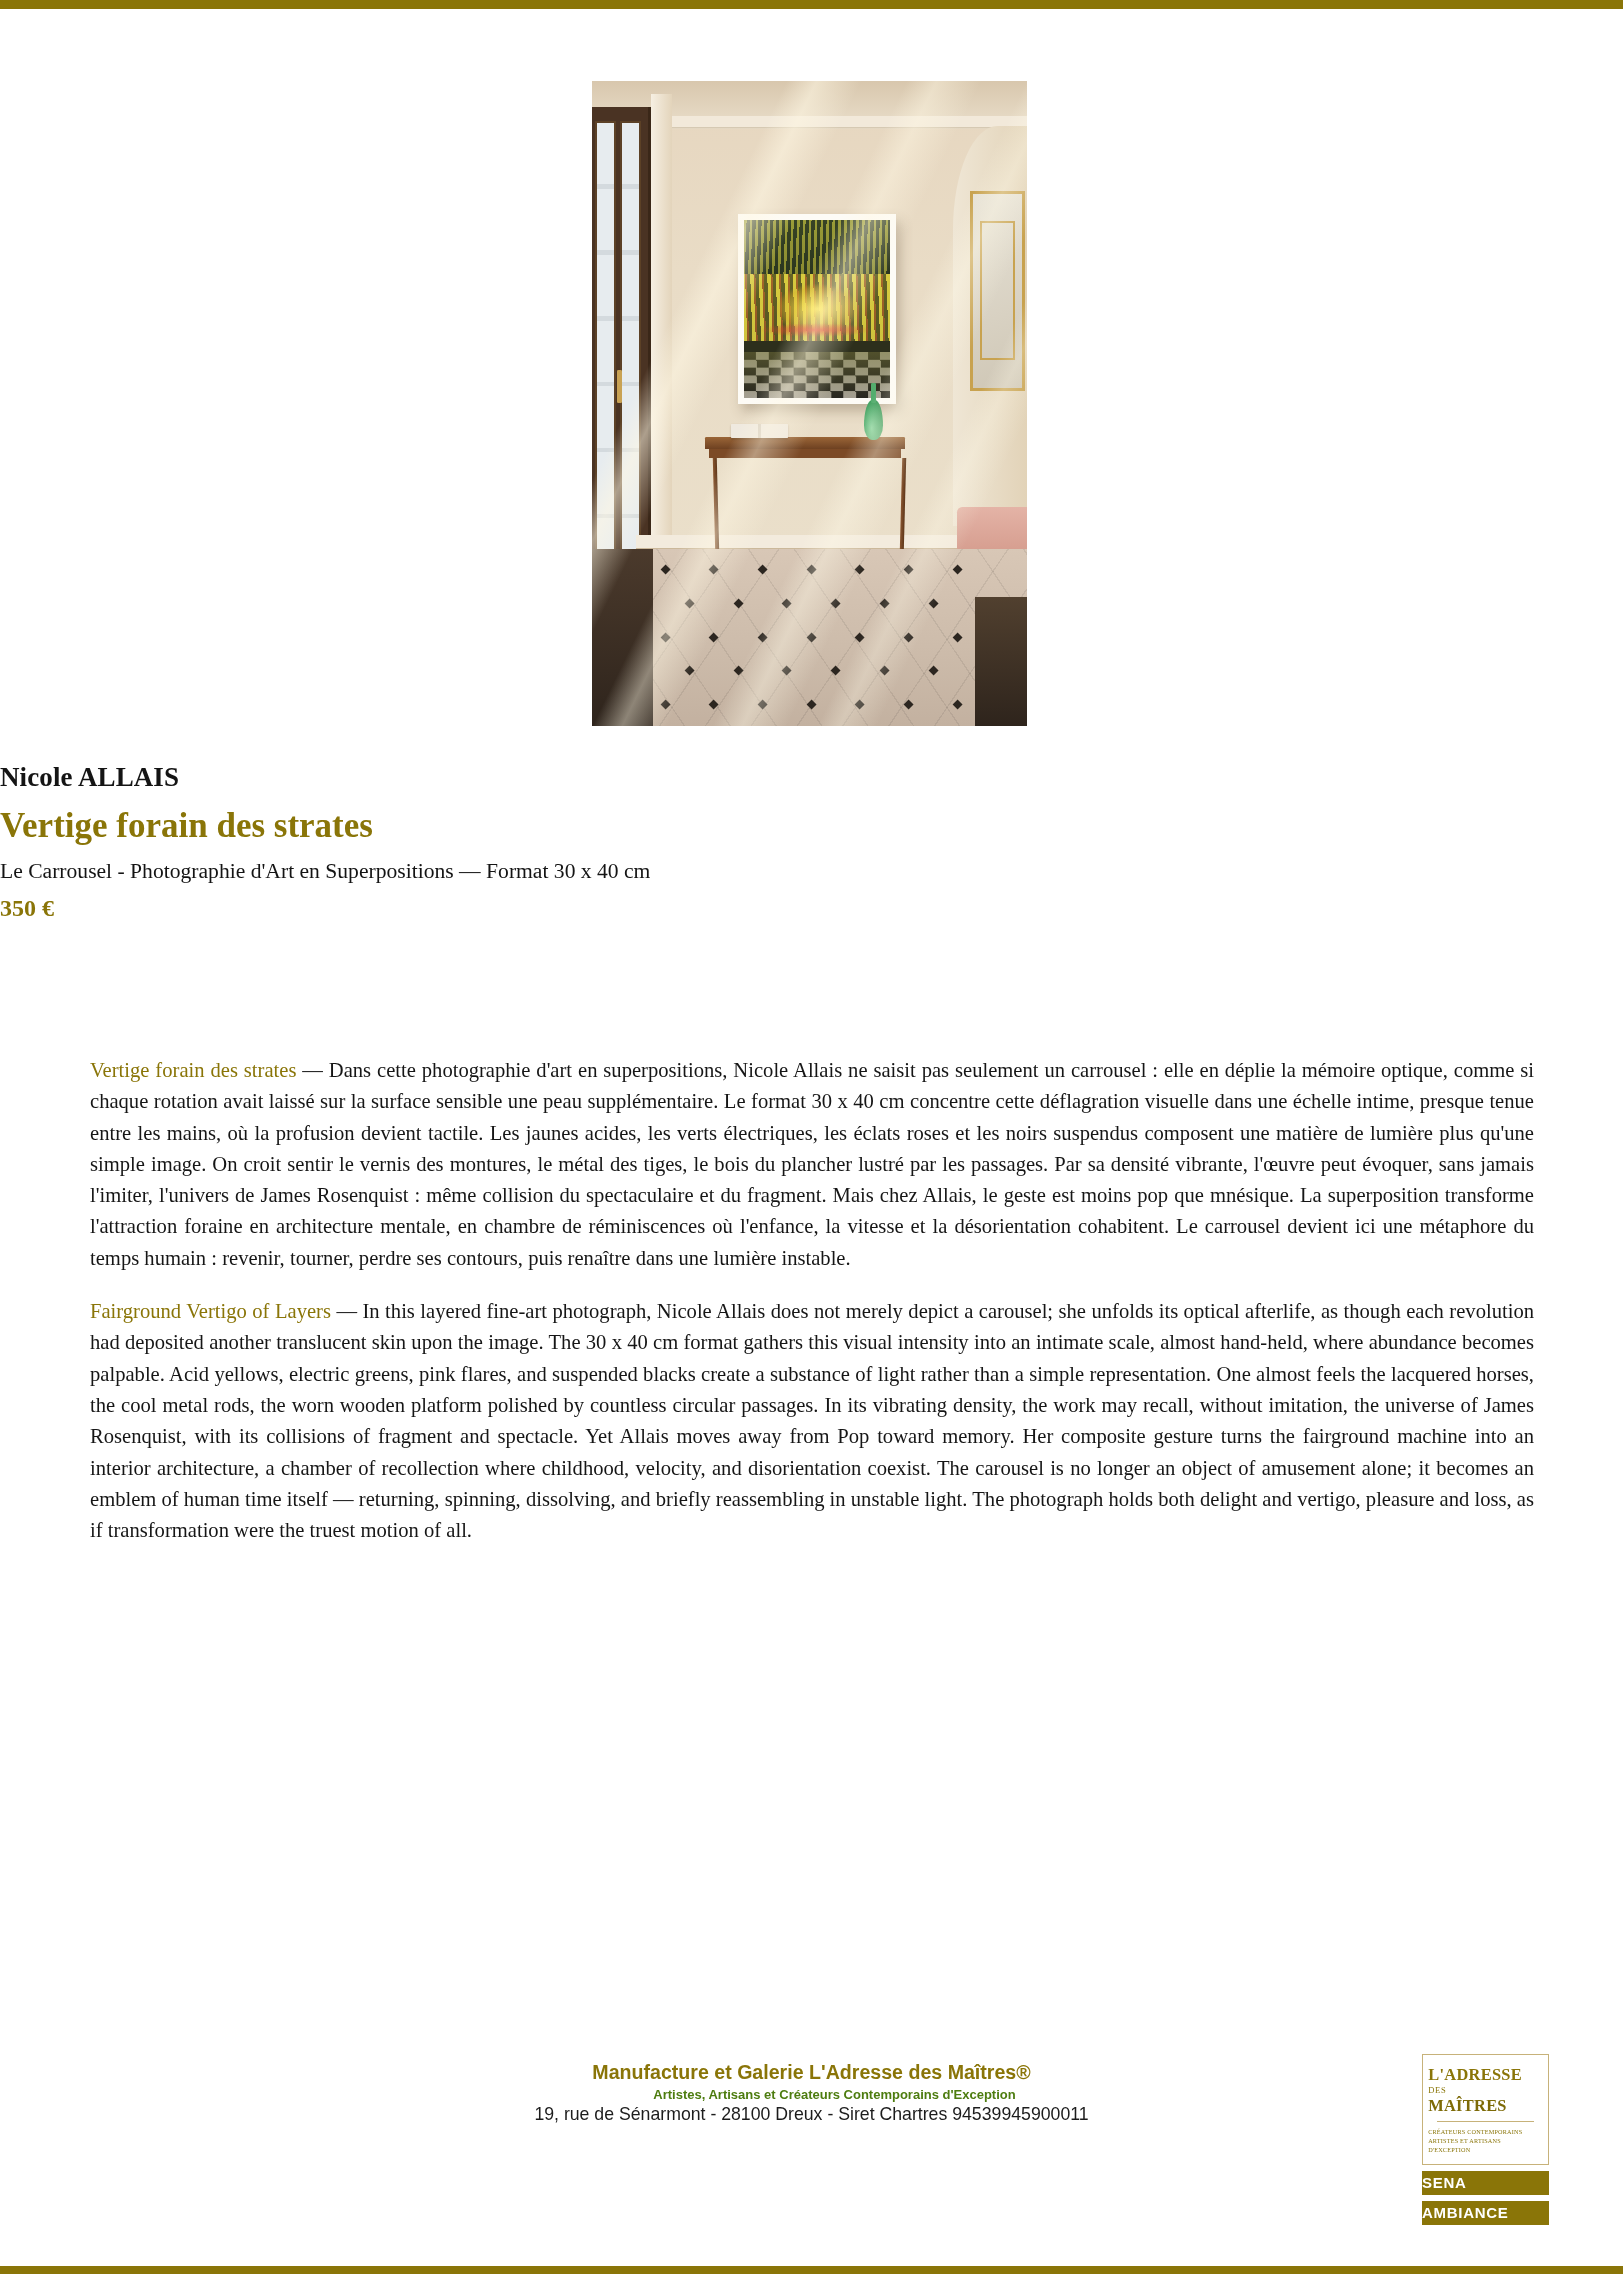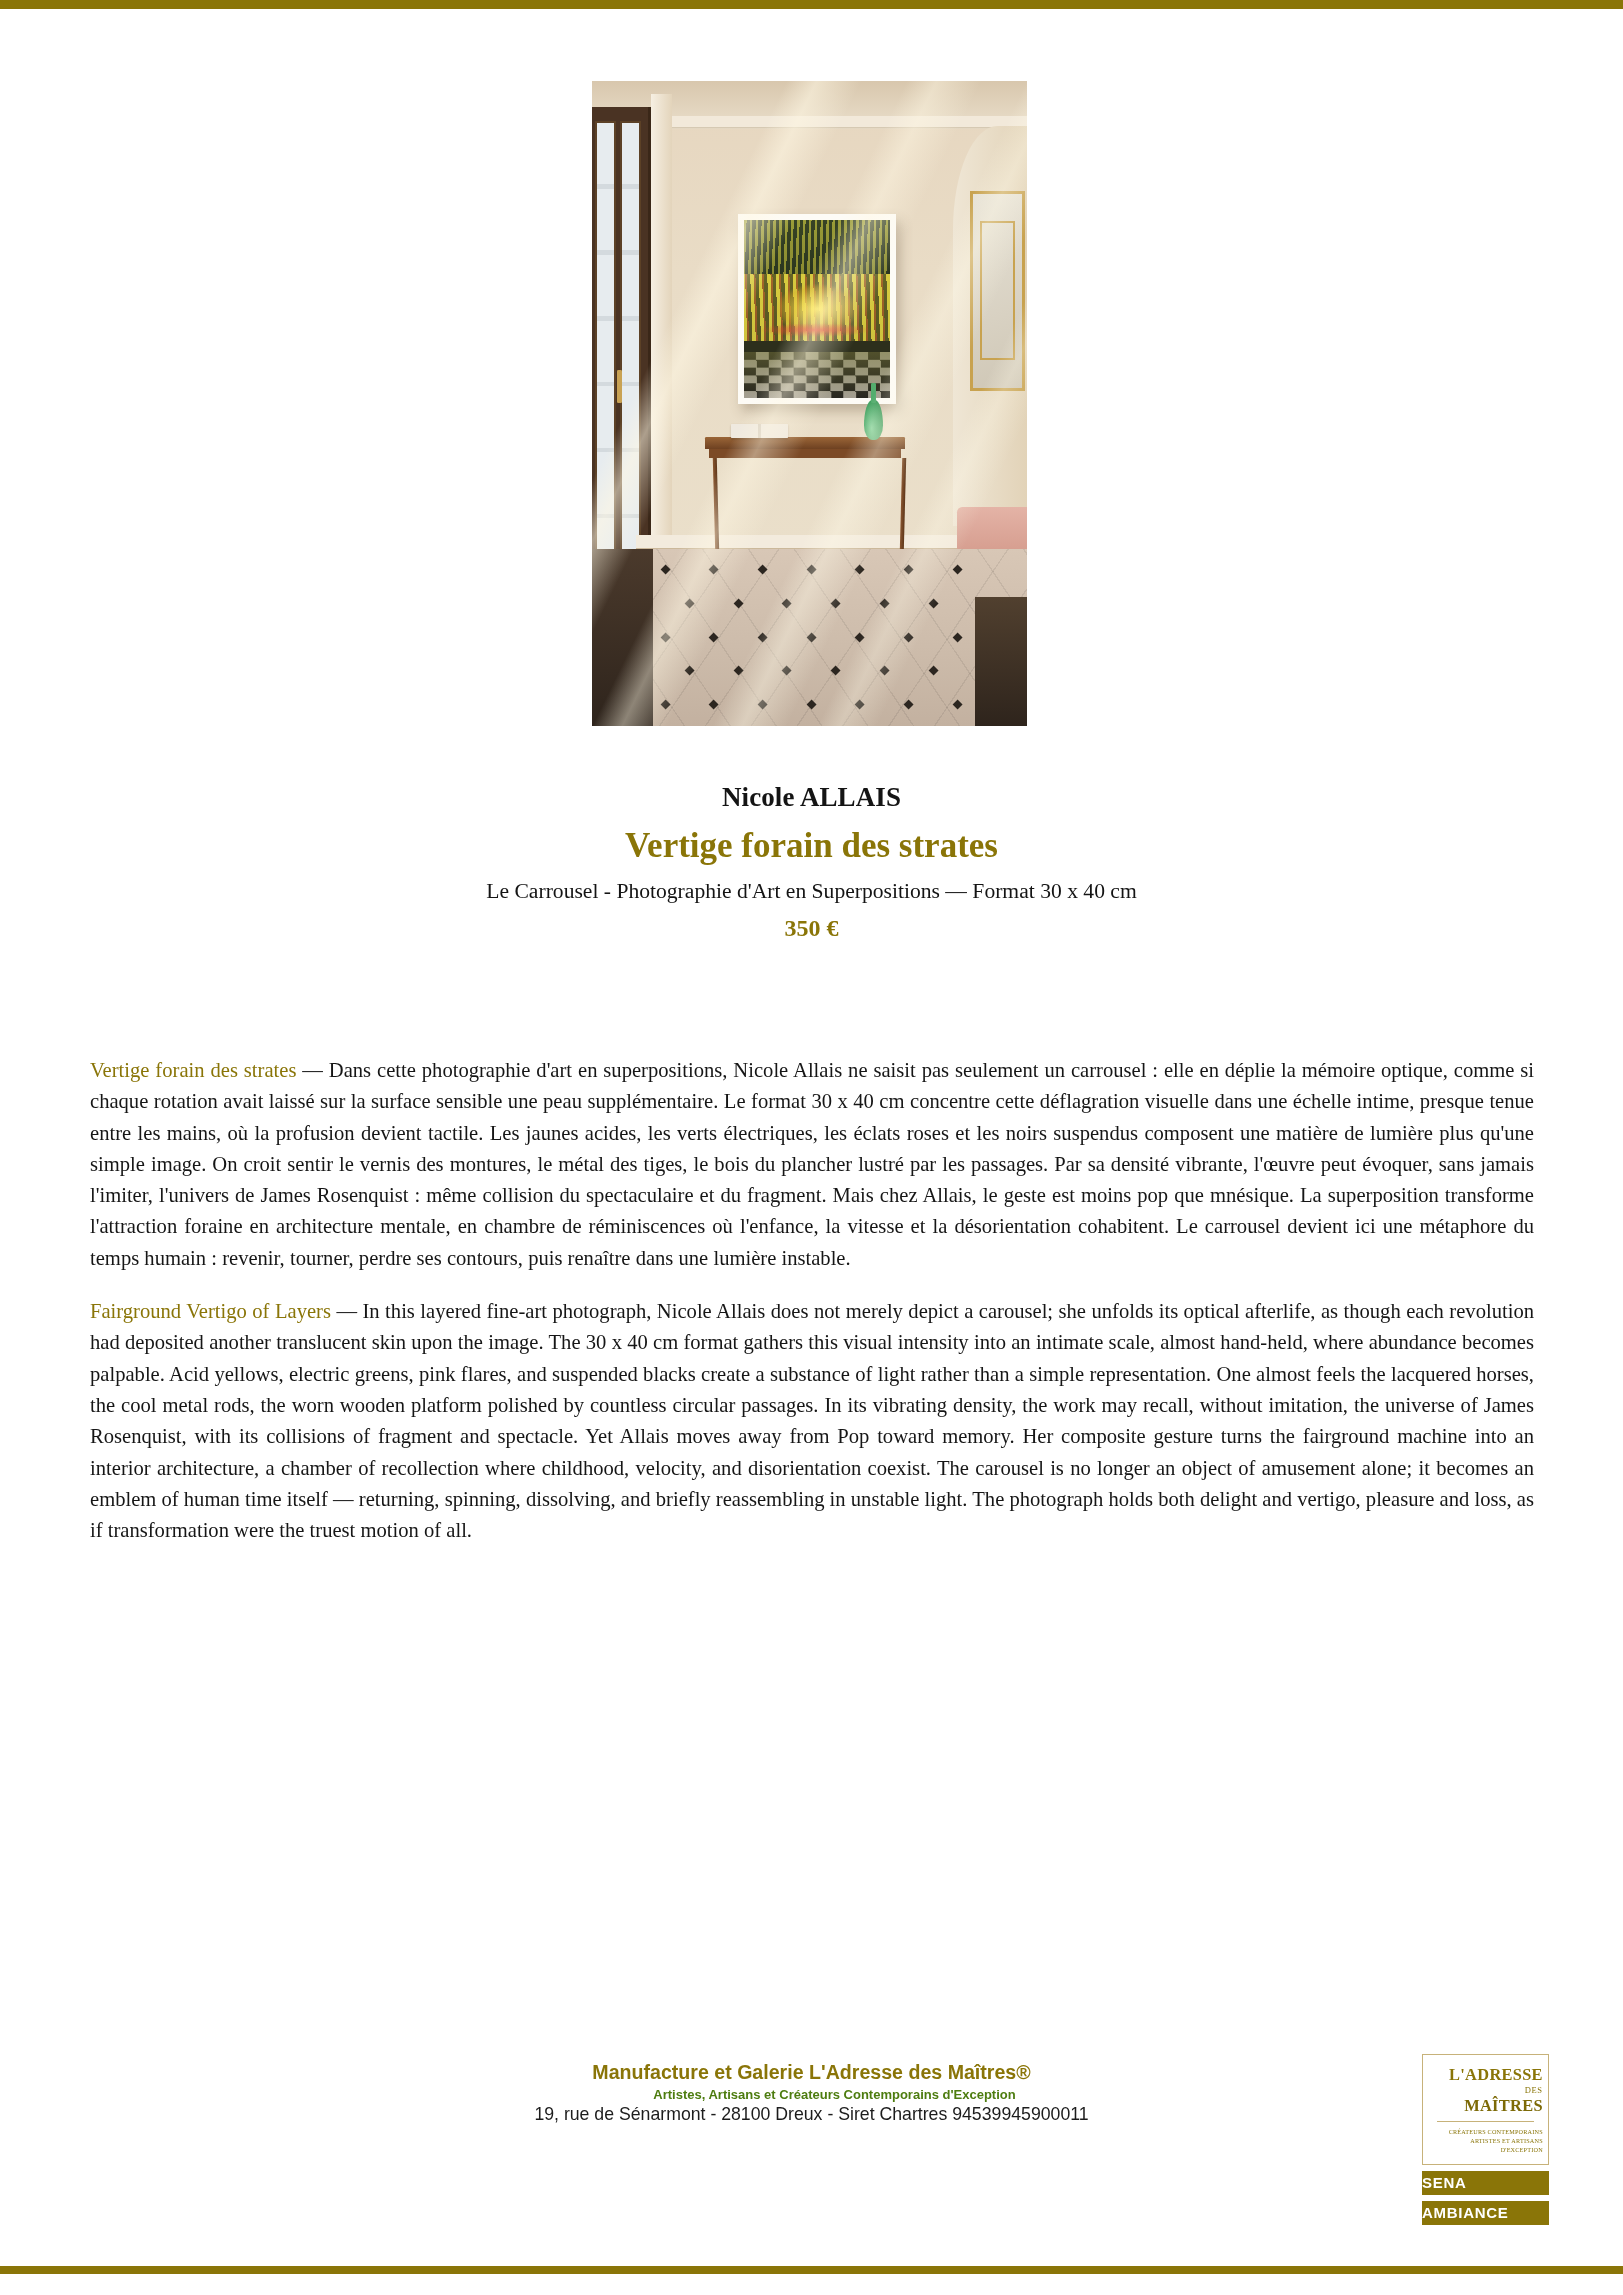--- a/index.html
+++ b/index.html
@@ -220,21 +220,21 @@
     position:absolute; inset:0;
     background:
       linear-gradient(116deg, transparent 26%, rgba(255,248,228,.55) 30%, transparent 36%),
       linear-gradient(116deg, transparent 42%, rgba(255,248,228,.45) 46%, transparent 52%),
       linear-gradient(116deg, transparent 58%, rgba(255,250,232,.40) 62%, transparent 68%),
       linear-gradient(116deg, transparent 72%, rgba(255,250,232,.30) 75%, transparent 80%);
     pointer-events:none;
   }
 
   
-  .title-block { position: absolute; left: 0; right: 0; top: 763px; text-align: center; margin-top: 20px; }
+  .title-block { position: absolute; left: 0; right: 0; top: 763px; text-align: left; }
   .artist-name {
     font-size: 27px; font-weight: bold; color: #141414;
     letter-spacing: 0.1px; line-height: 1.1; margin: 0;
   }
   .work-title {
     font-size: 35px; font-weight: bold; color: #8a7508;
     margin: 14.4px 0 0 0; line-height: 1.1;
   }
   .work-subtitle {
     font-size: 21.6px; color: #141414; margin: 13px 0 0 0; line-height: 1.15;
@@ -260,21 +260,21 @@
   .f-line2 { font-size: 17.7px; color: #1c1c1c; line-height: 1.32; }
   .f-line3 { font-size: 13px; font-weight: bold; color: #4d7c0f; line-height: 1.32; margin-left: 46px; }
   .f-line4 { font-size: 17.7px; color: #1c1c1c; line-height: 1.32; }
 
   
   .brand { position: absolute; left: 1422px; top: 2054px; width: 127px; }
   .brand-card {
     border: 1.3px solid #c7b27a;
     background: #fff;
     padding: 10.5px 5.2px 9.2px 5.2px;
-    text-align: right;
+    text-align: left;
   }
   .brand-l1 {
     font-size: 16.4px; color: #8a7508; font-weight: bold;
     letter-spacing: 0.3px; line-height: 1.05;
   }
   .brand-l2 {
     font-size: 8.5px; color: #8a7508; letter-spacing: 0.7px;
     margin-top: 3.3px; line-height: 1.05;
   }
   .brand-l3 {

